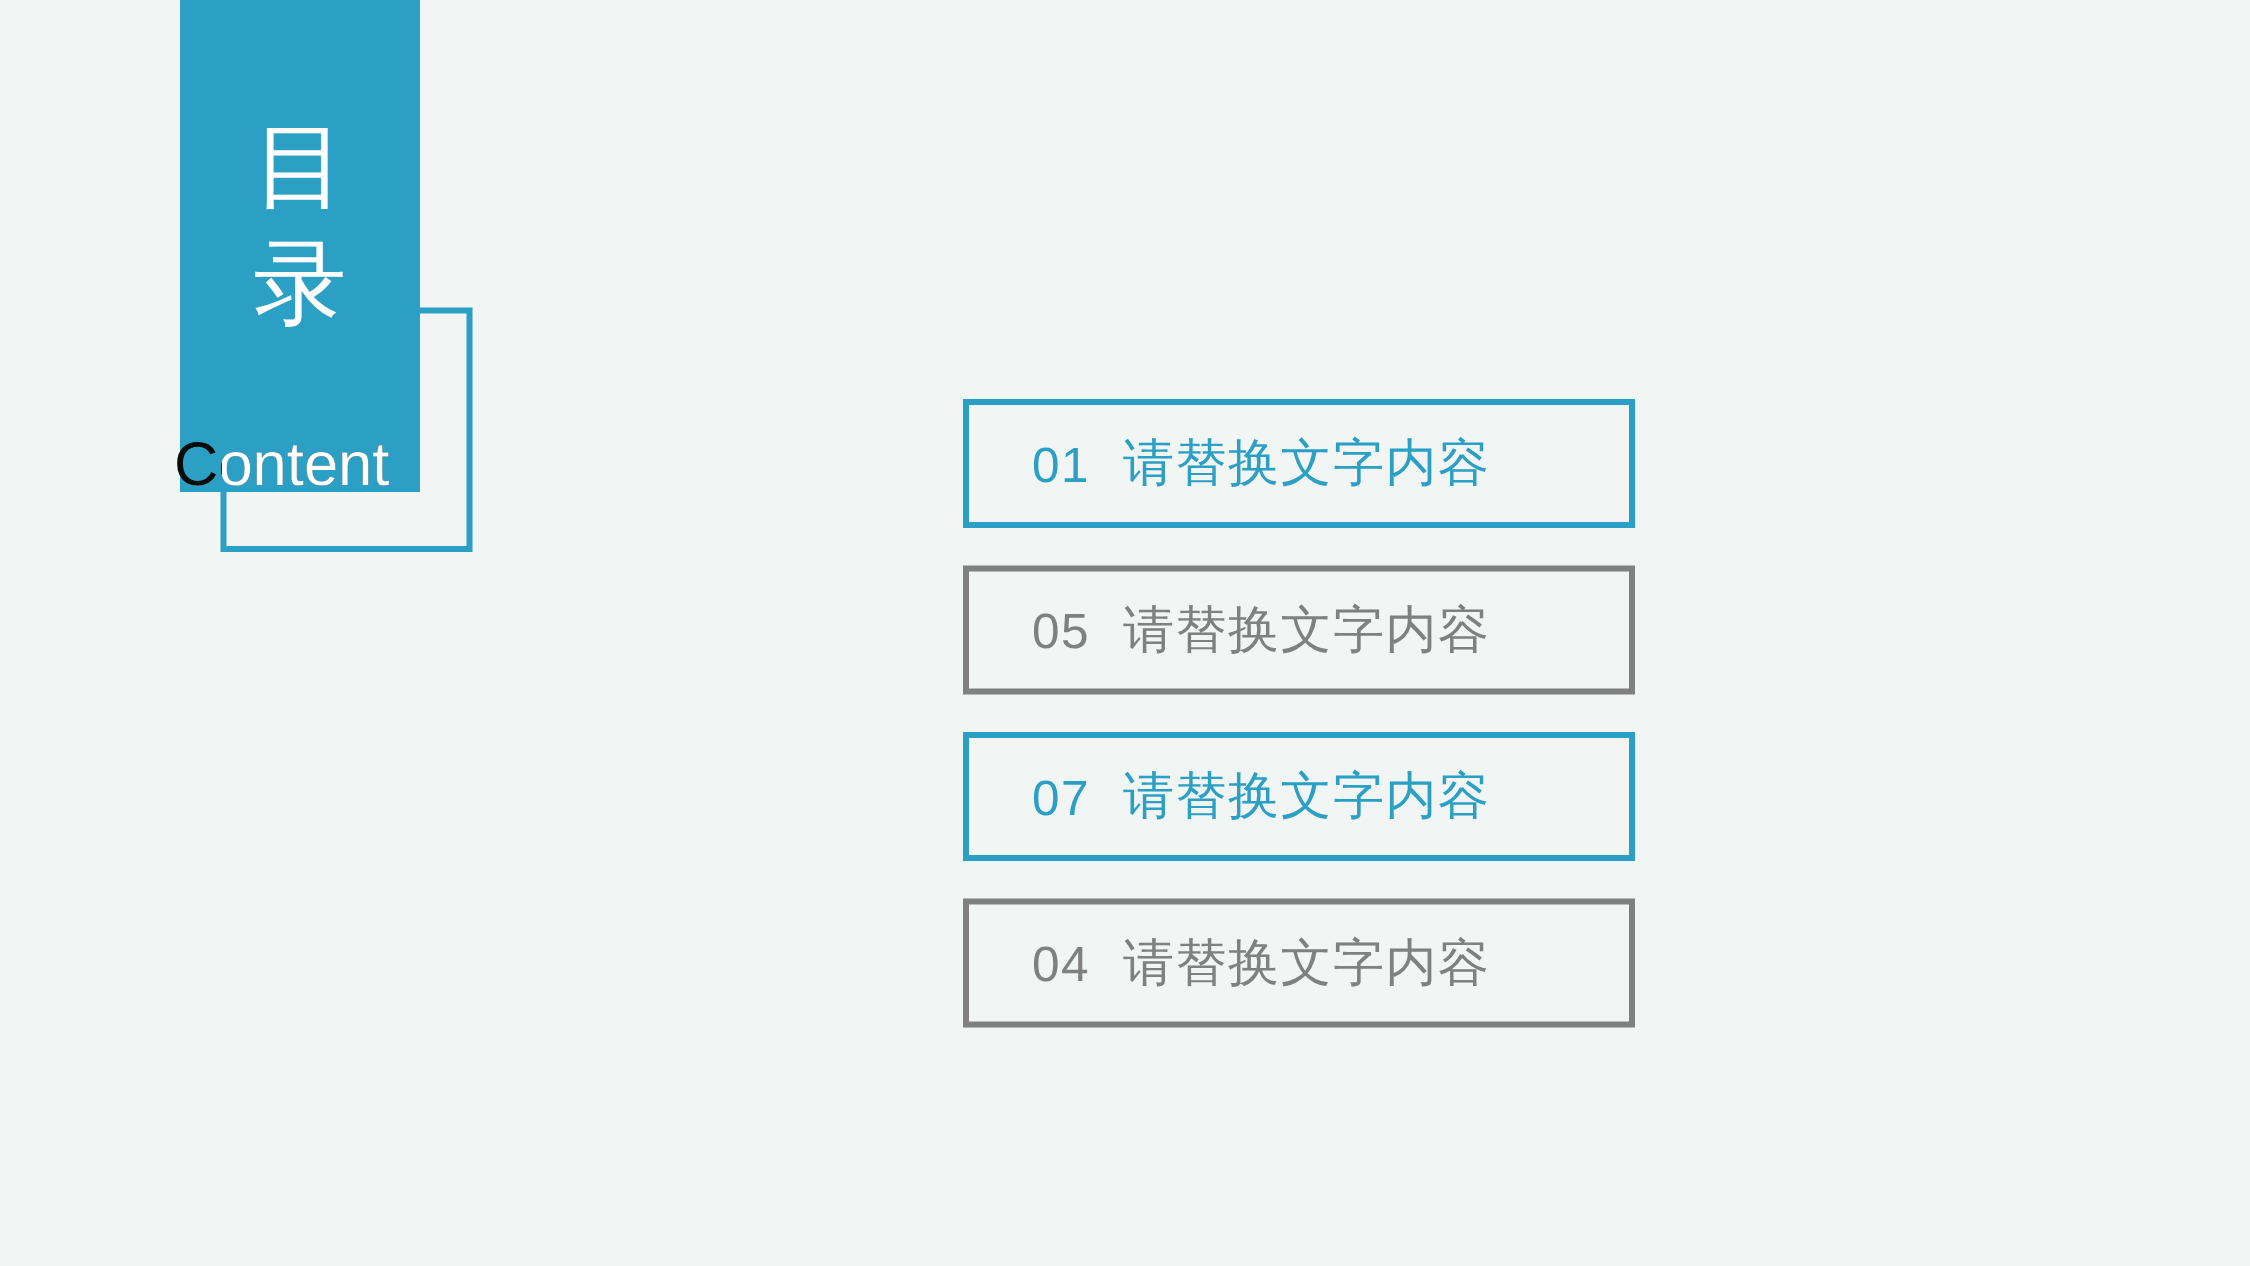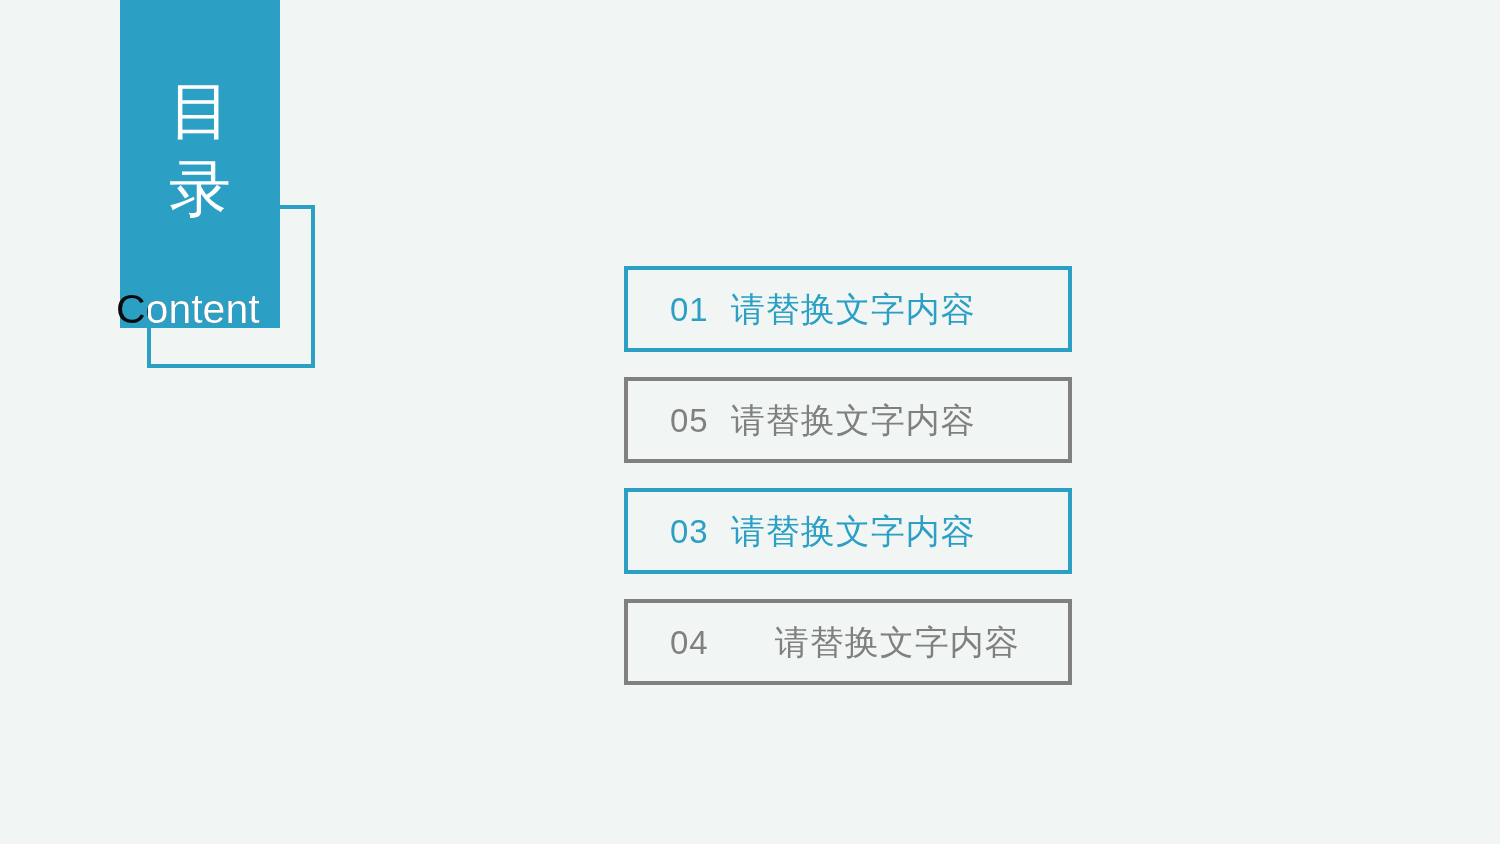--- a/index.html
+++ b/index.html
@@ -97,36 +97,36 @@
     overflow: hidden;
   }
   .deco-word.over {
     color: #ffffff;
     left: -32px;
   }
 
   
   .menu {
     position: absolute;
-    left: 624px;
+    left: 642px;
     top: 266px;
     width: 448px;
   }
 
   .menu-item {
     box-sizing: border-box;
     width: 448px;
     height: 86px;
     margin-bottom: 25px;
     display: flex;
     align-items: center;
     background: transparent;
     border: 4px solid #808080;
   }
-  .menu-item:last-child { margin-bottom: 12px; gap: 44px; }
+  .menu-item:last-child { margin-bottom: 12px; }
 
   .menu-item.accent {
     border-color: #2ba0c4;
   }
 
   .menu-index {
     font-size: 33px;
     line-height: 1;
     color: #808080;
     margin-left: 42px;
@@ -174,21 +174,21 @@
       <span class="menu-index">01</span>
       <span class="menu-label">请替换文字内容</span>
     </div>
 
     <div class="menu-item">
       <span class="menu-index">05</span>
       <span class="menu-label">请替换文字内容</span>
     </div>
 
     <div class="menu-item accent">
-      <span class="menu-index">03</span>
+      <span class="menu-index">07</span>
       <span class="menu-label">请替换文字内容</span>
     </div>
 
     <div class="menu-item">
       <span class="menu-index">04</span>
       <span class="menu-label">请替换文字内容</span>
     </div>
 
   </div>
 

